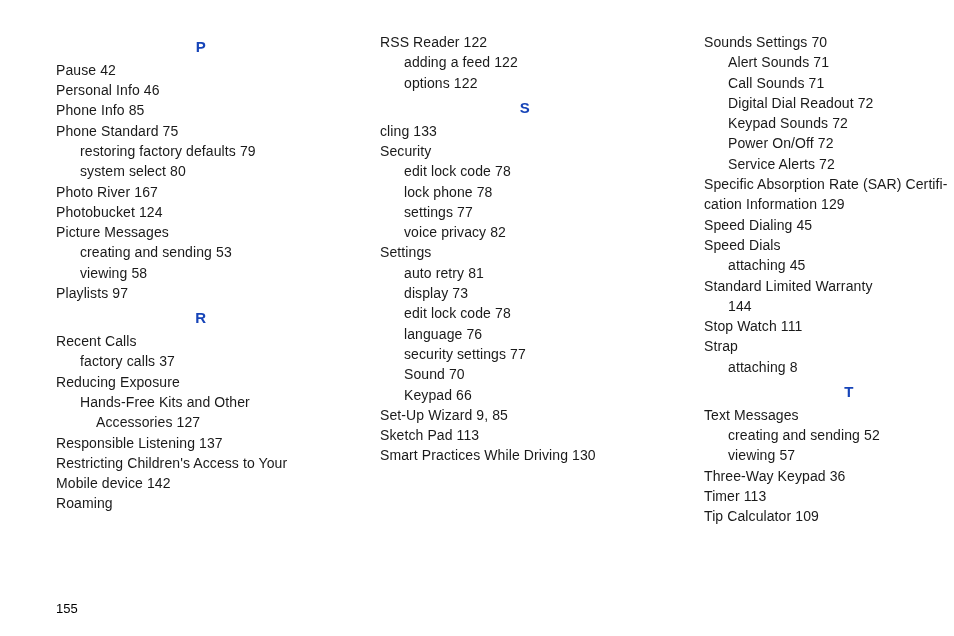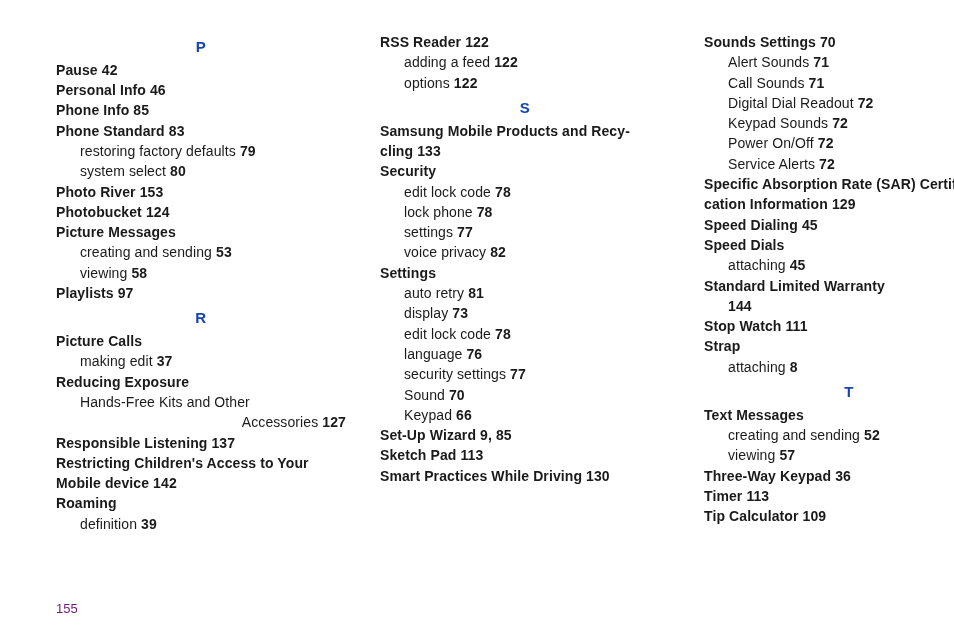--- a/index.html
+++ b/index.html
@@ -34,78 +34,75 @@
     font-weight: 800;
     font-size: 15px;
     text-align: center;
     margin: 4px 0 2px 0;
     letter-spacing: 0.5px;
   }
   .entry {
     margin: 0;
   }
   .term {
-    font-weight: 700;
+    font-weight: 400;
     font-stretch: condensed;
   }
   .pageno {
-    font-weight: 700;
+    font-weight: 400;
   }
   .sub {
     padding-left: 24px;
   }
   .sub2 {
     padding-left: 40px;
-    text-align: right;
   }
   .footer-pageno {
     position: absolute;
     left: 56px;
     bottom: 20px;
     font-size: 13px;
-    color: #701a75;
+    color: #000000;
   }
 </style>
 </head>
 <body>
 
 <div class="page">
   <div class="columns">
     <div class="col" id="col0">
         <div class="letter-head">P</div>
         <div class="entry"><span class="term">Pause</span>  <span class="pageno">42</span></div>
         <div class="entry"><span class="term">Personal Info</span>  <span class="pageno">46</span></div>
         <div class="entry"><span class="term">Phone Info</span>  <span class="pageno">85</span></div>
-        <div class="entry"><span class="term">Phone Standard</span>  <span class="pageno">83</span></div>
+        <div class="entry"><span class="term">Phone Standard</span>  <span class="pageno">75</span></div>
         <div class="sub"><span>restoring factory defaults</span>  <span class="pageno">79</span></div>
         <div class="sub"><span>system select</span>  <span class="pageno">80</span></div>
-        <div class="entry"><span class="term">Photo River</span>  <span class="pageno">153</span></div>
+        <div class="entry"><span class="term">Photo River</span>  <span class="pageno">167</span></div>
         <div class="entry"><span class="term">Photobucket</span>  <span class="pageno">124</span></div>
         <div class="entry"><span class="term">Picture Messages</span></div>
         <div class="sub"><span>creating and sending</span>  <span class="pageno">53</span></div>
         <div class="sub"><span>viewing</span>  <span class="pageno">58</span></div>
         <div class="entry"><span class="term">Playlists</span>  <span class="pageno">97</span></div>
         <div class="letter-head">R</div>
-        <div class="entry"><span class="term">Picture Calls</span></div>
-        <div class="sub"><span>making edit</span>  <span class="pageno">37</span></div>
+        <div class="entry"><span class="term">Recent Calls</span></div>
+        <div class="sub"><span>factory calls</span>  <span class="pageno">37</span></div>
         <div class="entry"><span class="term">Reducing Exposure</span></div>
         <div class="sub"><span>Hands-Free Kits and Other</span></div>
         <div class="sub2"><span>Accessories</span>  <span class="pageno">127</span></div>
         <div class="entry"><span class="term">Responsible Listening</span>  <span class="pageno">137</span></div>
         <div class="entry"><span class="term">Restricting Children's Access to Your</span></div>
         <div class="entry"><span class="term">Mobile device</span>  <span class="pageno">142</span></div>
         <div class="entry"><span class="term">Roaming</span></div>
-        <div class="sub"><span>definition</span>  <span class="pageno">39</span></div>
       </div>
     <div class="col" id="col1">
         <div class="entry"><span class="term">RSS Reader</span>  <span class="pageno">122</span></div>
         <div class="sub"><span>adding a feed</span>  <span class="pageno">122</span></div>
         <div class="sub"><span>options</span>  <span class="pageno">122</span></div>
         <div class="letter-head">S</div>
-        <div class="entry"><span class="term">Samsung Mobile Products and Recy-</span></div>
         <div class="entry"><span class="term">cling</span>  <span class="pageno">133</span></div>
         <div class="entry"><span class="term">Security</span></div>
         <div class="sub"><span>edit lock code</span>  <span class="pageno">78</span></div>
         <div class="sub"><span>lock phone</span>  <span class="pageno">78</span></div>
         <div class="sub"><span>settings</span>  <span class="pageno">77</span></div>
         <div class="sub"><span>voice privacy</span>  <span class="pageno">82</span></div>
         <div class="entry"><span class="term">Settings</span></div>
         <div class="sub"><span>auto retry</span>  <span class="pageno">81</span></div>
         <div class="sub"><span>display</span>  <span class="pageno">73</span></div>
         <div class="sub"><span>edit lock code</span>  <span class="pageno">78</span></div>

